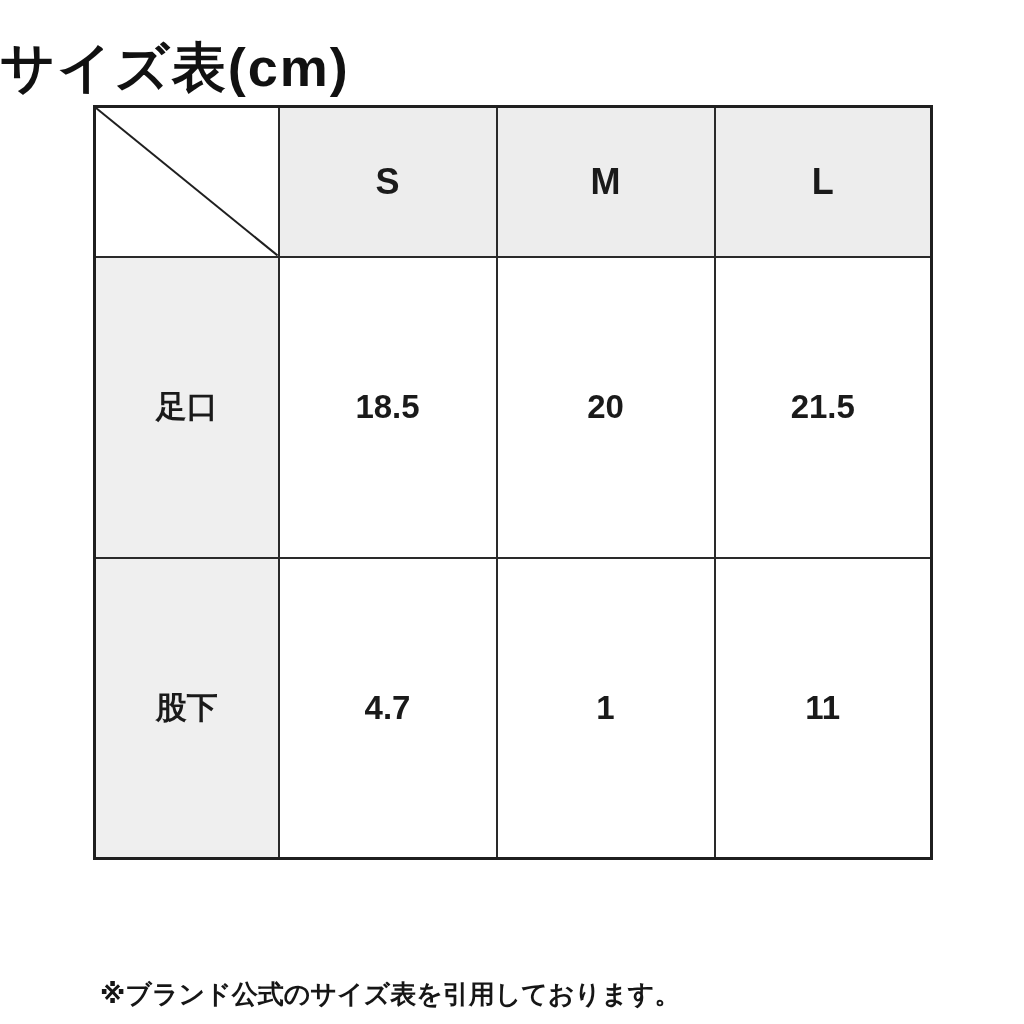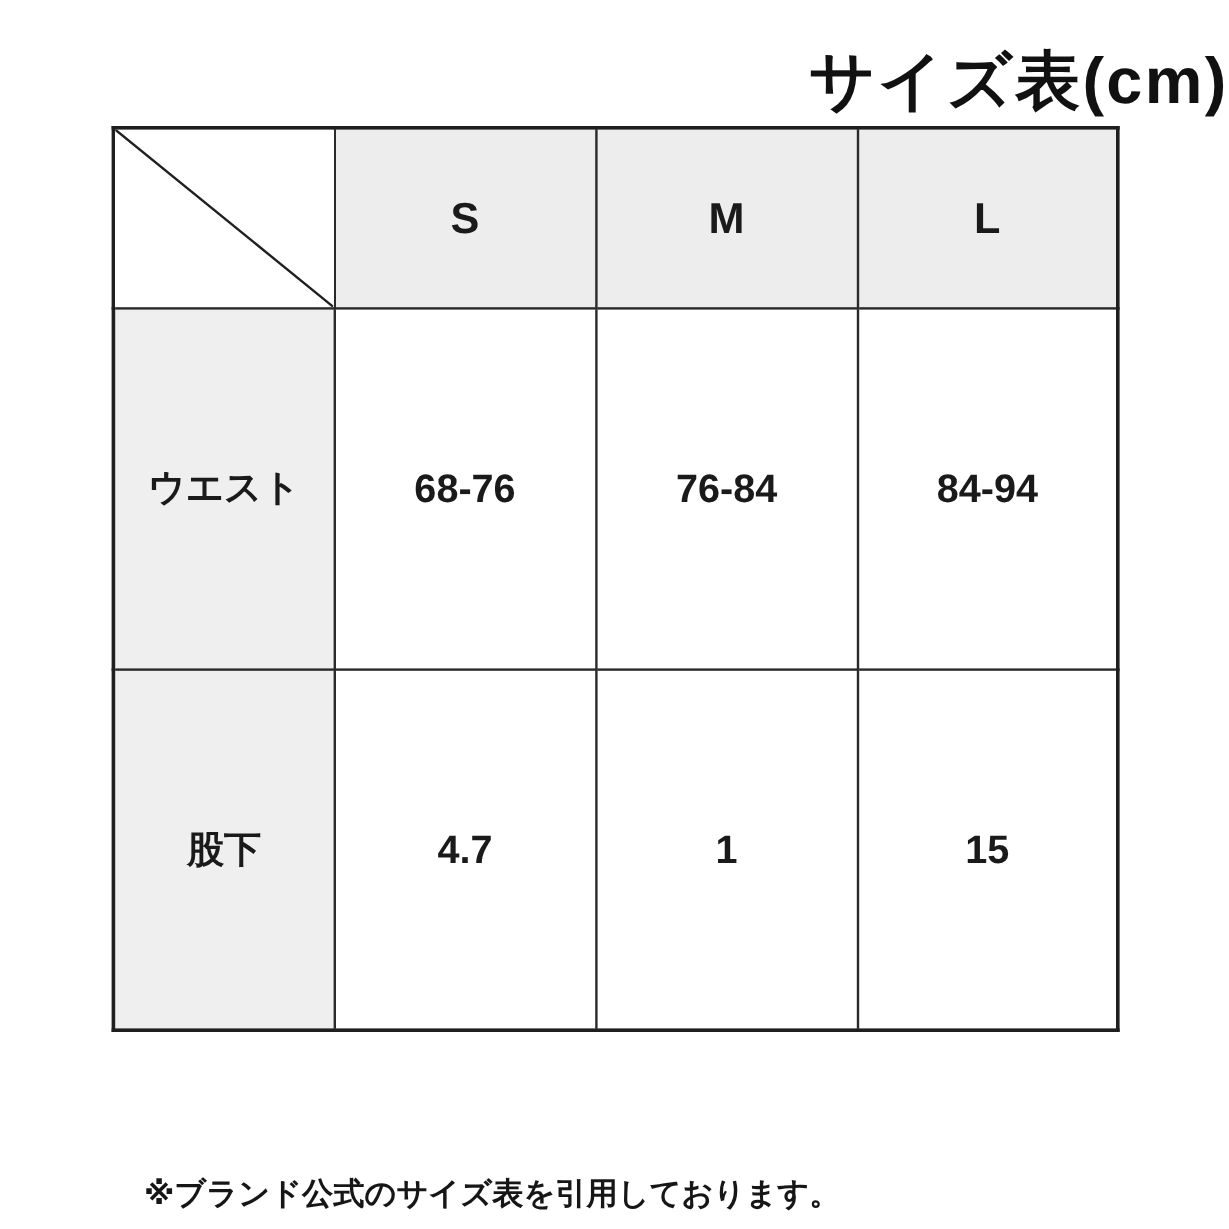--- a/index.html
+++ b/index.html
@@ -10,21 +10,21 @@
     background: #ffffff;
     font-family: "Liberation Sans", "DejaVu Sans", sans-serif;
     color: #1a1a1a;
     overflow: hidden;
   }
   .title {
     position: absolute;
     top: 32px;
     left: 0;
     width: 100%;
-    text-align: right;
+    text-align: left;
     font-size: 54px;
     font-weight: 800;
     letter-spacing: 2px;
     color: #111;
   }
   table.size-table {
     position: absolute;
     left: 93px;
     top: 105px;
     width: 837px;
@@ -73,21 +73,21 @@
     position: absolute;
     left: 100px;
     top: 892px;
     width: 860px;
     font-size: 26px;
     font-weight: 700;
     line-height: 41px;
     color: #161616;
     white-space: pre;
   }
-  .footnotes .line { display: block; margin-left: 20px; }
+  .footnotes .line { display: block; }
 </style>
 </head>
 <body>
 
 <div id="page">
 
   <div class="title">サイズ表(cm)</div>
 
   <table class="size-table">
     <colgroup>
@@ -103,30 +103,30 @@
             <line x1="0" y1="0" x2="100" y2="100" stroke="#1f1f1f" stroke-width="2" vector-effect="non-scaling-stroke"></line>
           </svg>
         </th>
         <th class="colhead">S</th>
         <th class="colhead">M</th>
         <th class="colhead">L</th>
       </tr>
     </thead>
     <tbody>
       <tr>
-        <th class="rowhead">ウエスト</th>
-        <td class="value">68-76</td>
-        <td class="value">76-84</td>
-        <td class="value">84-94</td>
+        <th class="rowhead">足口</th>
+        <td class="value">18.5</td>
+        <td class="value">20</td>
+        <td class="value">21.5</td>
       </tr>
       <tr>
         <th class="rowhead">股下</th>
         <td class="value">4.7</td>
         <td class="value">1</td>
-        <td class="value">15</td>
+        <td class="value">11</td>
       </tr>
     </tbody>
   </table>
 
   <div class="footnotes">
     <span class="line">※ブランド公式のサイズ表を引用しております。</span>
     
     
   </div>
 

